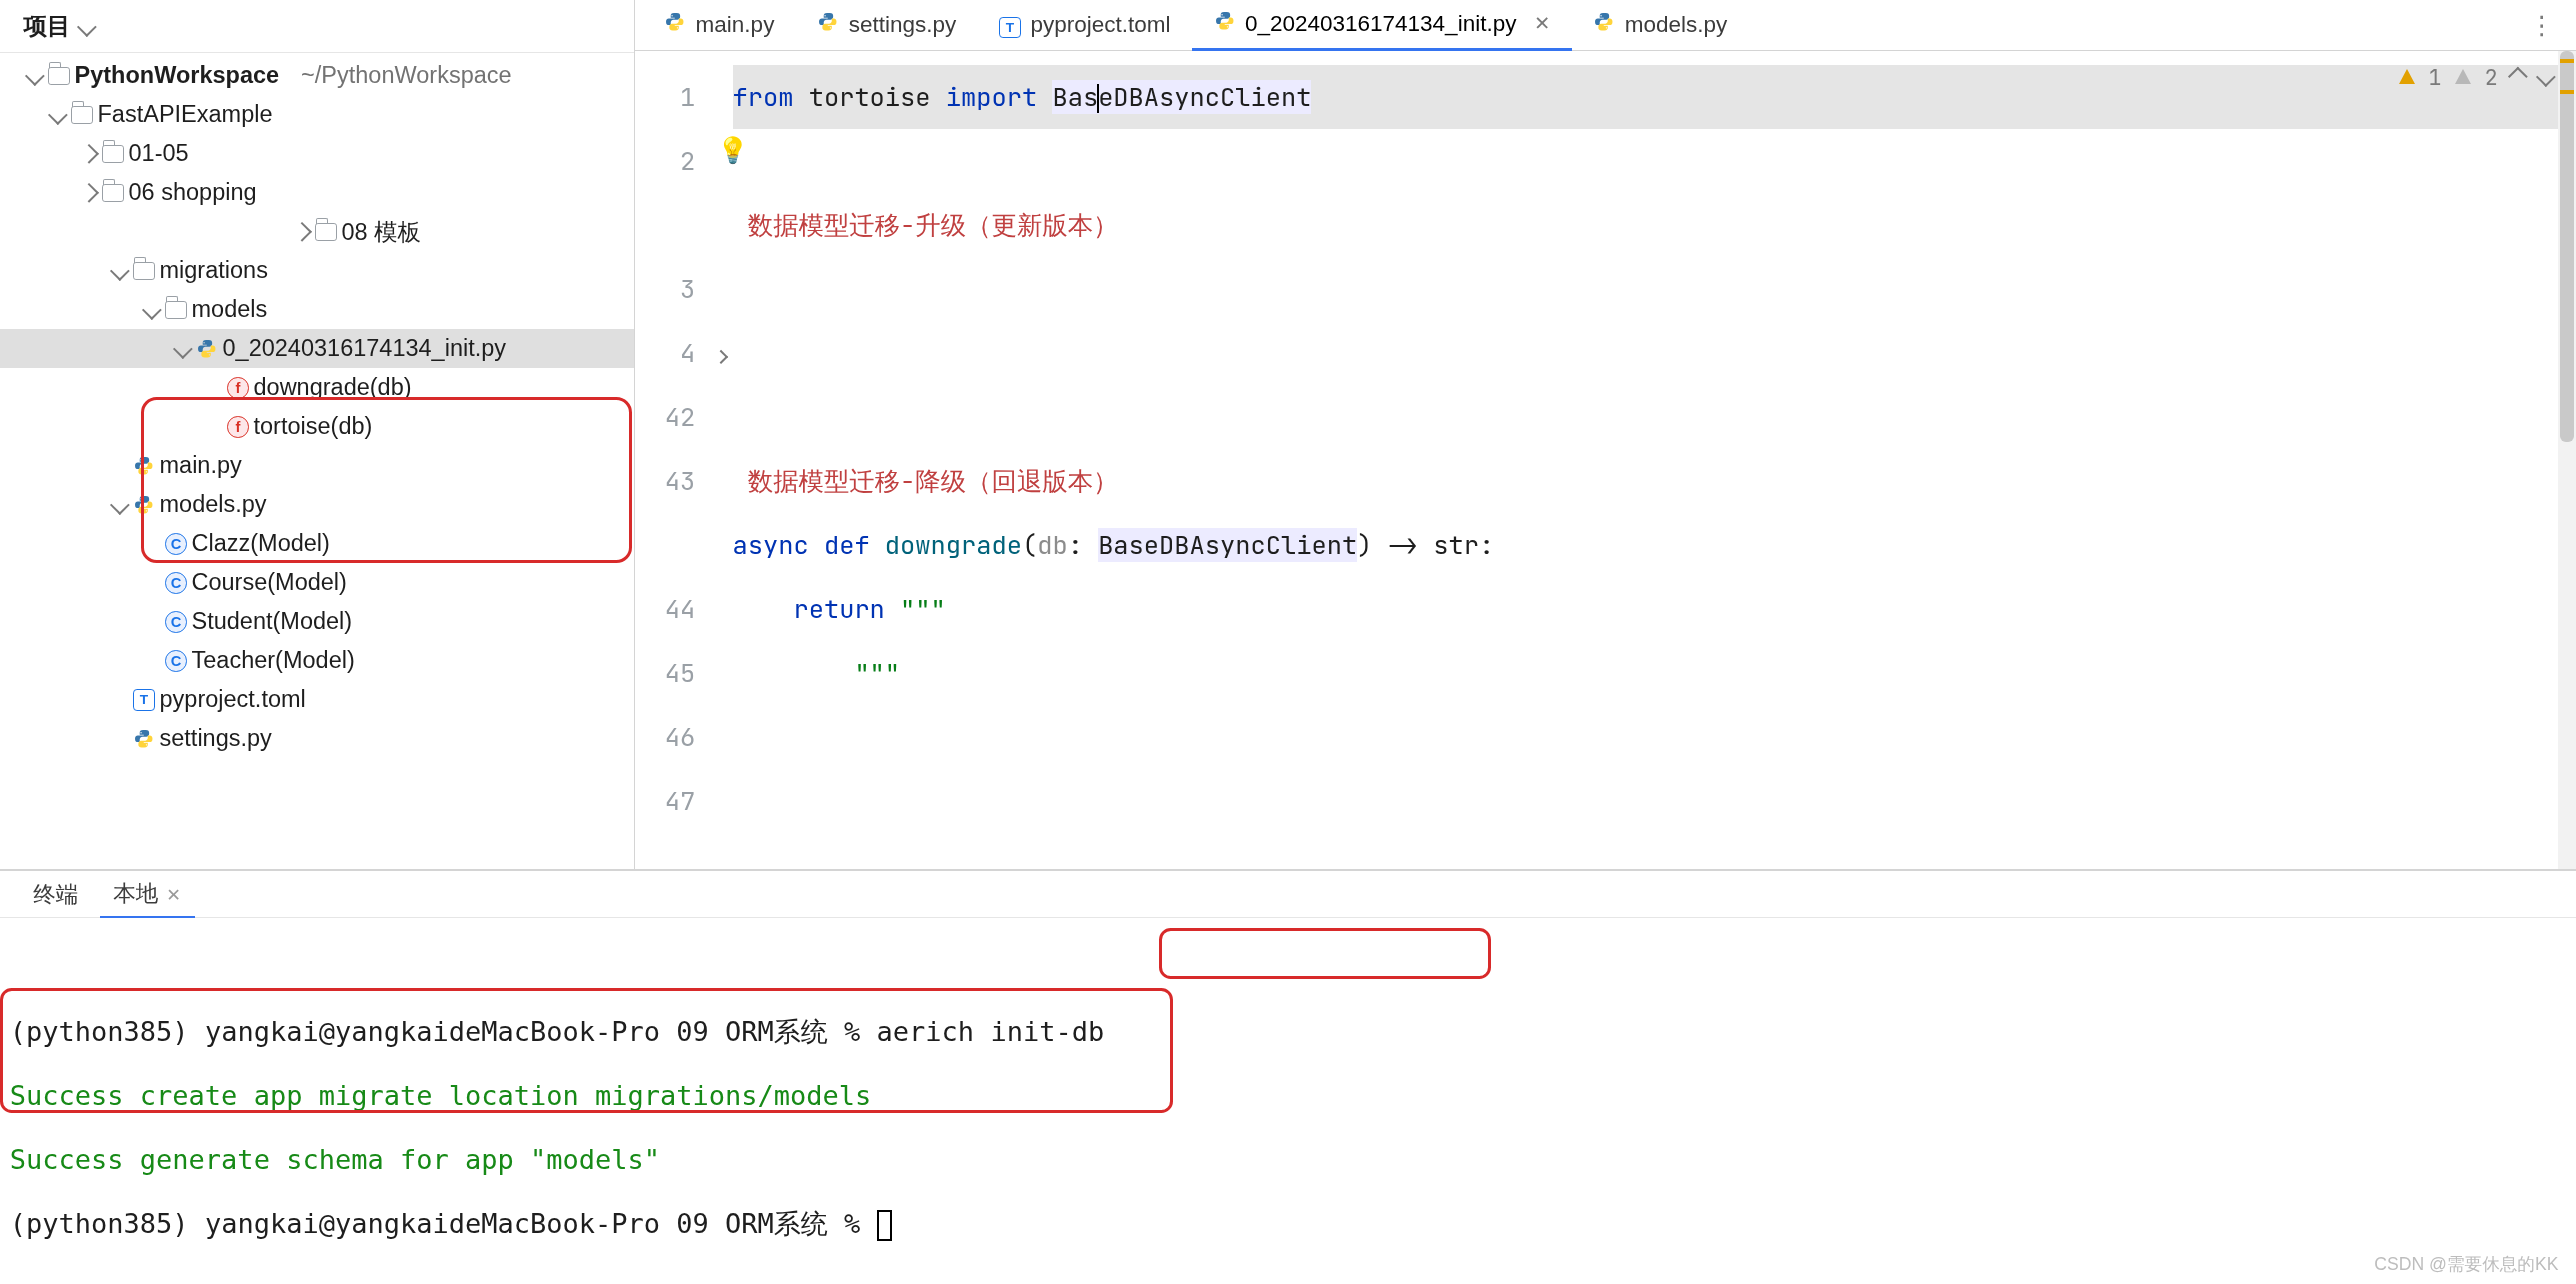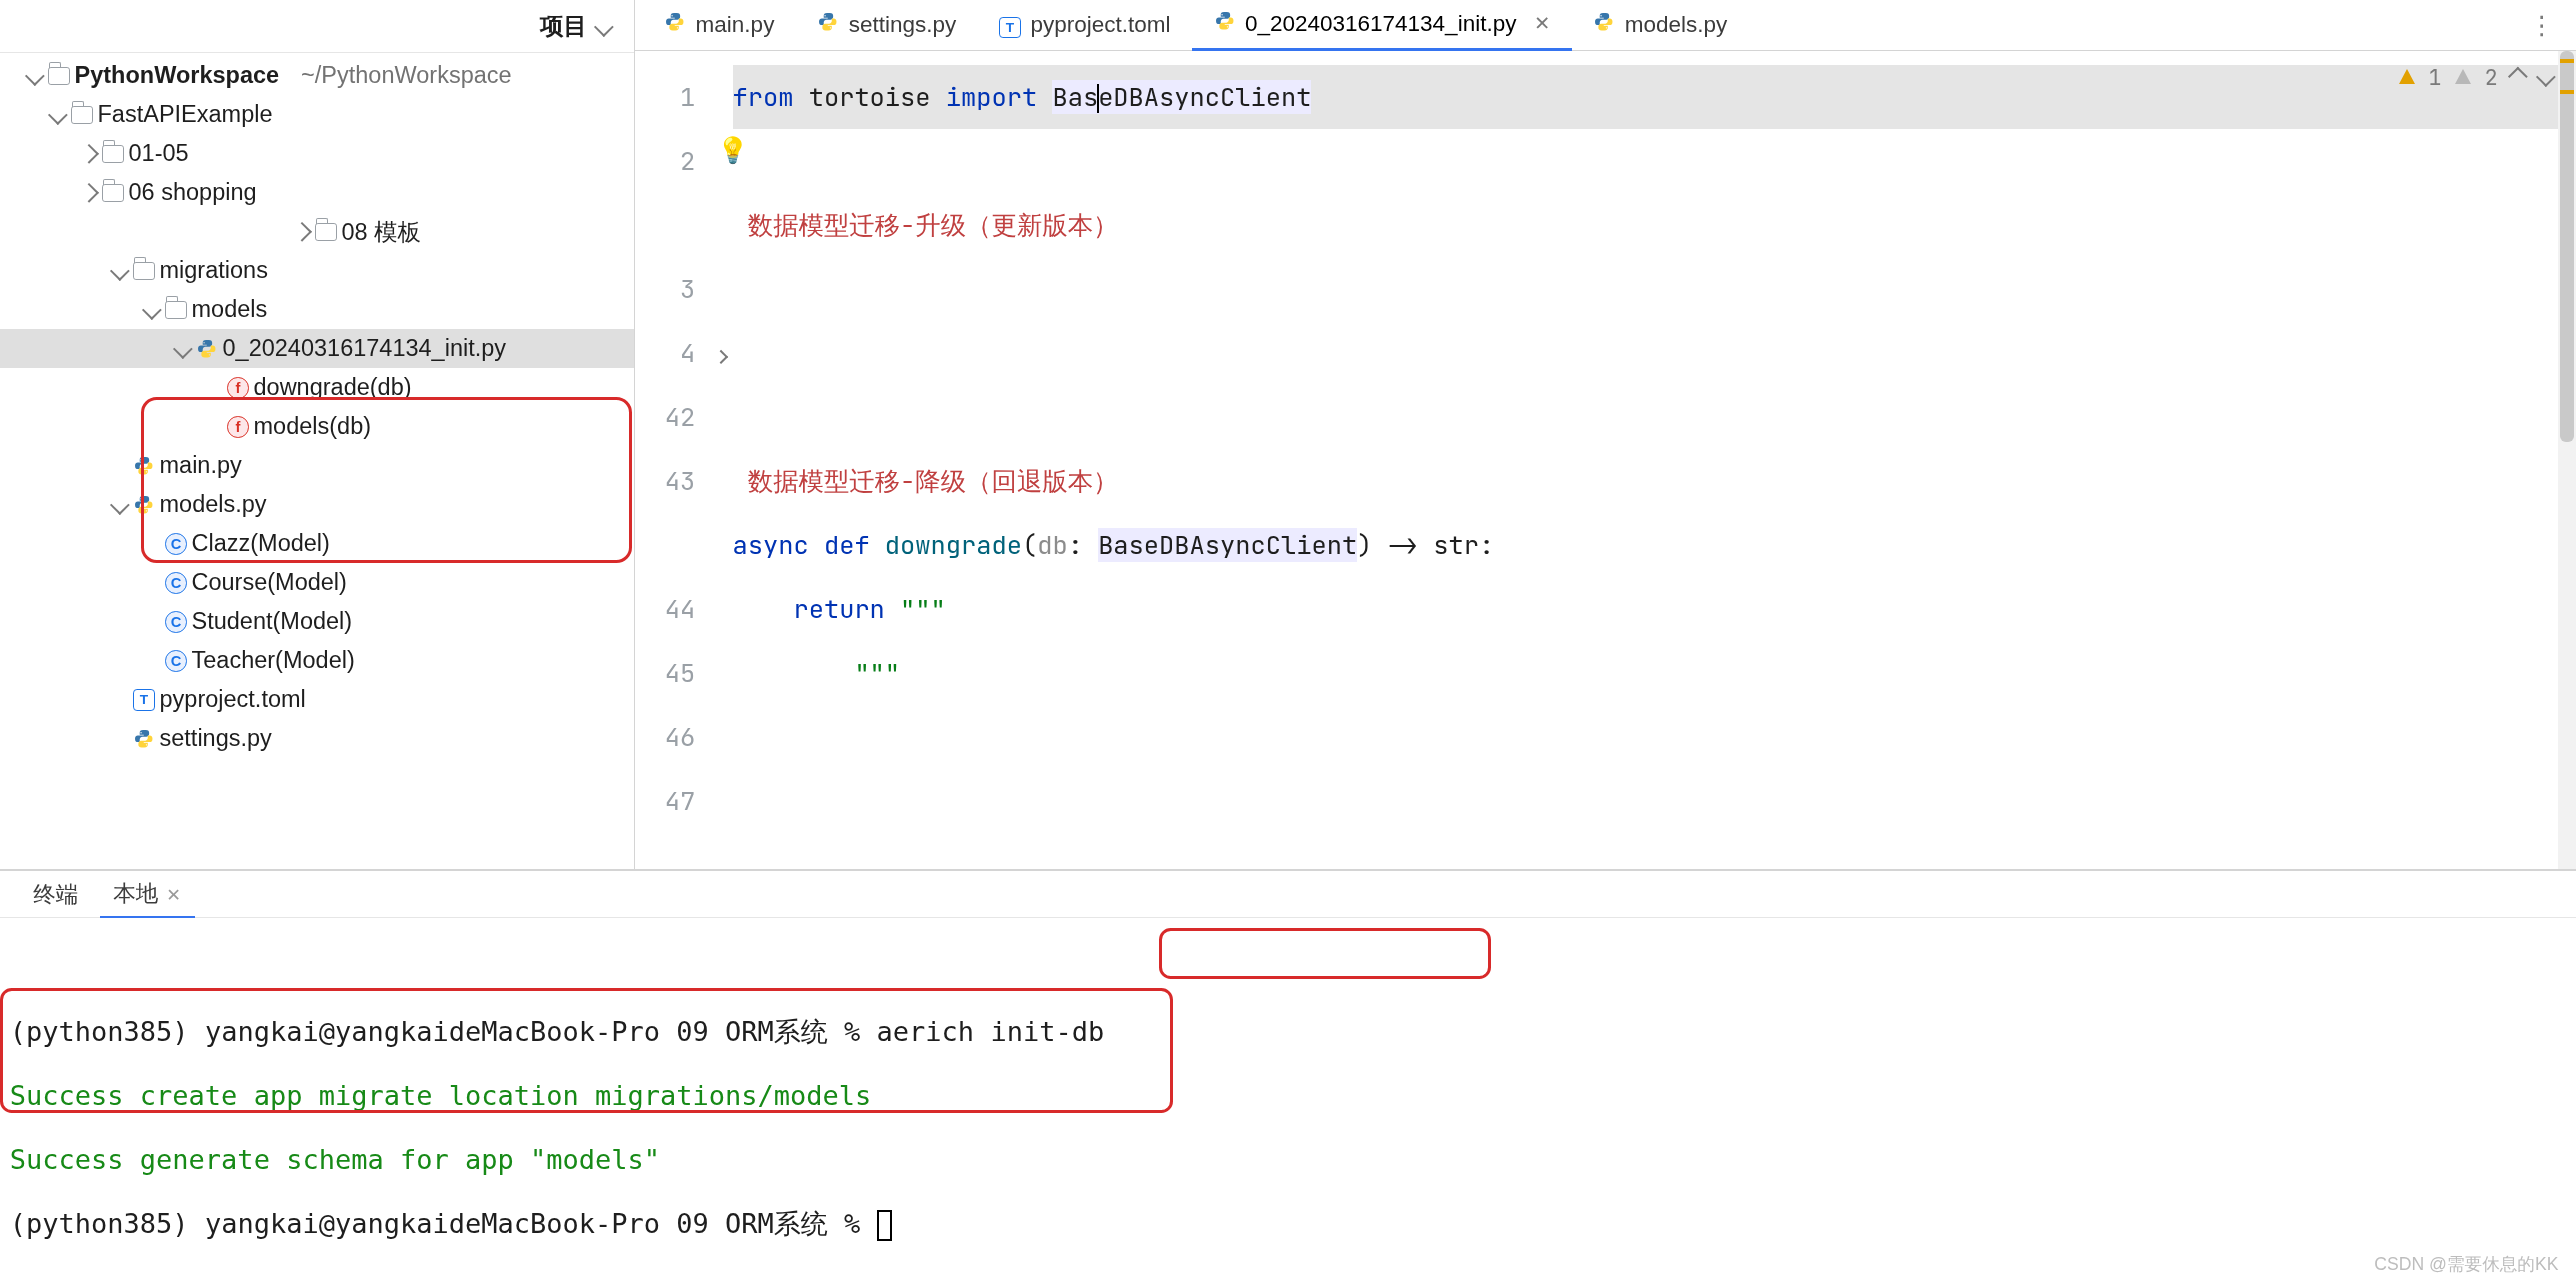--- a/index.html
+++ b/index.html
@@ -4,21 +4,21 @@
 <style>
   * { box-sizing: border-box; margin: 0; padding: 0; }
   html, body { width: 2576px; height: 1284px; font-family: -apple-system, "Helvetica Neue", Arial, sans-serif; font-size: 21.5px; color: #1e1e1e; background: #ffffff; overflow: hidden; }
   body { display: flex; flex-direction: column; }
 
   
   .top { display: flex; flex: 0 0 870px; border-bottom: 1px solid #d4d4d4; }
 
   
   .project-pane { flex: 0 0 635px; display: flex; flex-direction: column; border-right: 1px solid #d4d4d4; }
-  .project-header { display: flex; align-items: center; padding: 9.8px 23.5px; font-size: 23.5px; border-bottom: 1px solid #e6e6e6; justify-content: flex-end; }
+  .project-header { display: flex; align-items: center; padding: 9.8px 23.5px; font-size: 23.5px; border-bottom: 1px solid #e6e6e6; }
   .project-header .arrow { margin-left: 9.8px; color: #6e6e6e; }
   .tree { flex: 1; padding-top: 3.9px; overflow: hidden; }
   .tree-row { display: flex; align-items: center; height: 39px; font-size: 23.5px; white-space: nowrap; }
   .tree-row .tw { width: 21.5px; display: inline-flex; justify-content: center; color: #6e6e6e; }
   .tree-row .ic { width: 27px; display: inline-flex; justify-content: center; }
   .tree-row .lbl { padding-left: 2px; }
   .tree-row.sel { background: #dfdfdf; }
   .tree-row .path { color: #737373; margin-left: 22px; }
   .bold { font-weight: 600; }
   .annot-box { position: absolute; border: 3.9px solid #d82a2a; border-radius: 15.6px; pointer-events: none; }
@@ -180,21 +180,21 @@
             <span class="ic">
               <span class="func-ic">f</span>
             </span>
             <span class="lbl">downgrade(db)</span>
           </div>
           <div class="tree-row" style="padding-left: 203px;">
             <span class="tw"></span>
             <span class="ic">
               <span class="func-ic">f</span>
             </span>
-            <span class="lbl">models(db)</span>
+            <span class="lbl">tortoise(db)</span>
           </div>
           <div class="tree-row" style="padding-left: 109px;">
             <span class="tw"></span>
             <span class="ic">
               <span class="py-ic"><svg viewBox="0 0 32 32">
                   <path fill="#3776ab" d="M15 3c-4 0-5 2-5 4v3h6v1H7c-2 0-4 1-4 5s2 5 4 5h3v-4c0-2 2-4 4-4h6c2 0 4-2 4-4V7c0-2-1-4-5-4h-4zM12 6a1 1 0 110 2 1 1 0 010-2z"></path>
                   <path fill="#ffd43b" d="M17 29c4 0 5-2 5-4v-3h-6v-1h9c2 0 4-1 4-5s-2-5-4-5h-3v4c0 2-2 4-4 4h-6c-2 0-4 2-4 4v2c0 2 1 4 5 4h4zM20 26a1 1 0 110-2 1 1 0 010 2z"></path>
                 </svg></span>
             </span>
             <span class="lbl">main.py</span>

